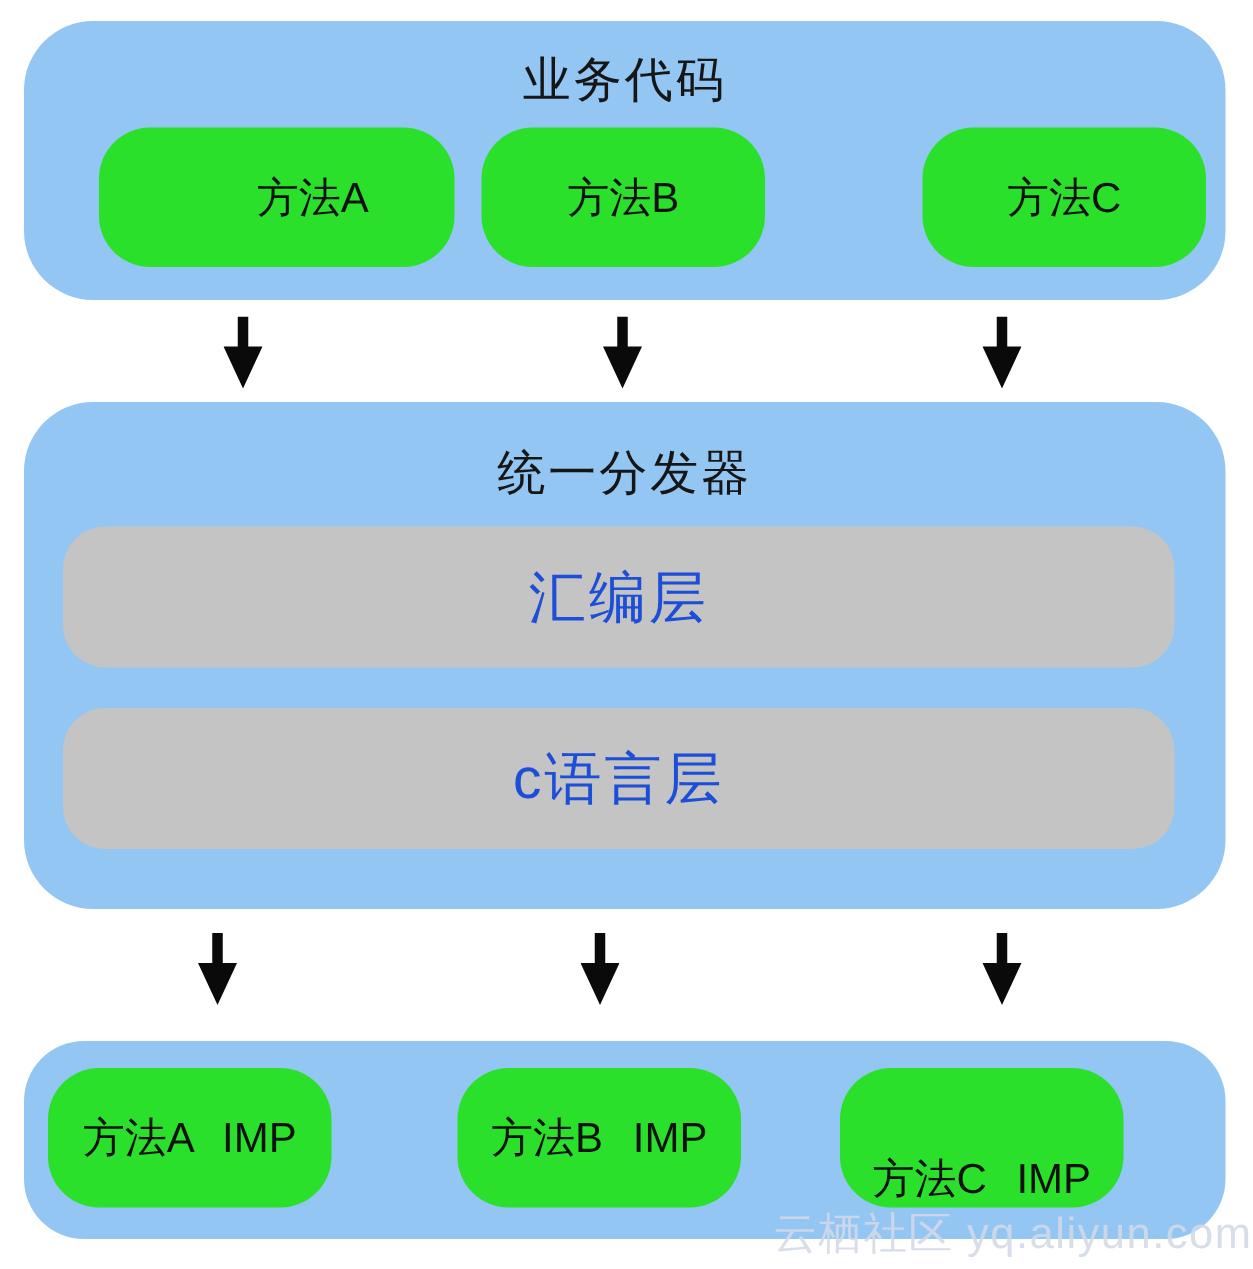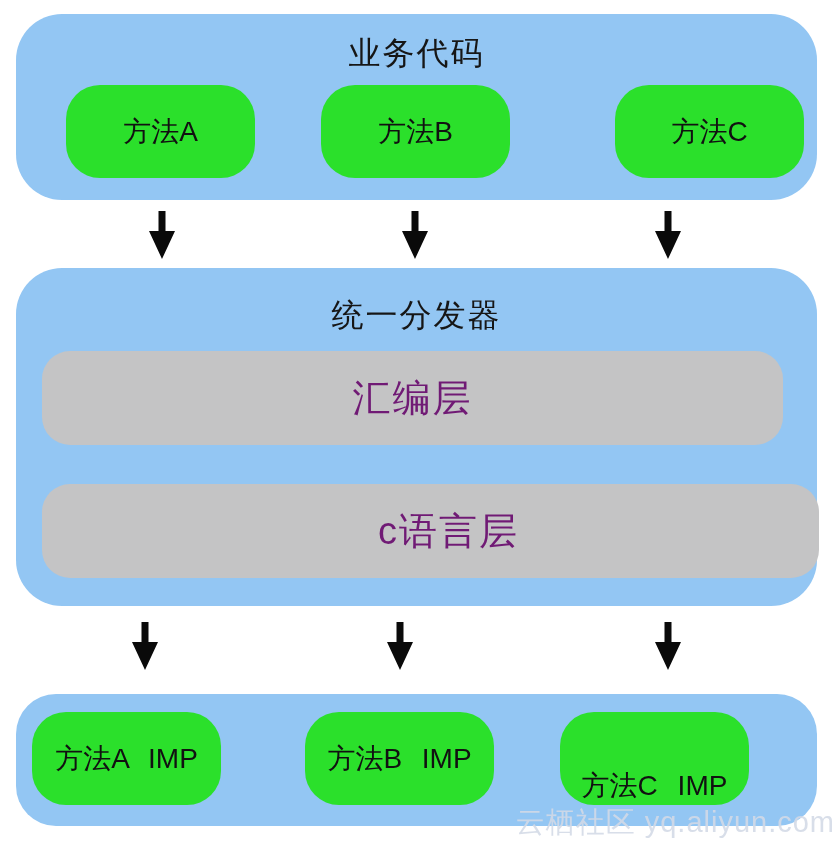--- a/index.html
+++ b/index.html
@@ -38,44 +38,44 @@
     width: 189px;
     background: #2be02b;
     border-radius: 34px;
     display: flex;
     align-items: center;
     justify-content: center;
     font-size: 28px;
     color: #111111;
   }
   .panel-top .chip { top: 71px; }
-  .chip-pos-a { left: 50px; }
+  .chip-pos-a { left: 50px; padding-left: 48px; }
   .chip-pos-b { left: 305px; }
   .chip-pos-c { left: 559px; margin-left: 40px; }
   .panel-bottom .chip { top: 18px; }
   .chip-pos-a-imp { left: 16px; }
   .chip-pos-b-imp { left: 289px; }
   .chip-pos-c-imp { left: 544px; align-items: flex-end; }
   .chip .imp-label { word-spacing: 12px; white-space: pre; }
   .layer {
     position: absolute;
     left: 26px;
     width: 741px;
     height: 94px;
     background: #c4c4c5;
     border-radius: 28px;
     display: flex;
     align-items: center;
     justify-content: center;
     font-size: 38px;
     letter-spacing: 2px;
-    color: #701a75;
+    color: #1d4ed8;
   }
   .layer-1 { top: 83px; }
-  .layer-2 { top: 216px; padding-left: 36px; }
+  .layer-2 { top: 204px; }
   .arrow {
     position: absolute;
     width: 26px;
     height: 48px;
   }
   .arrow svg { display: block; }
   .arrow-row1 { top: 211px; }
   .arrow-row2 { top: 622px; }
   .arrow-1a { left: 149px; }
   .arrow-1b { left: 402px; }

